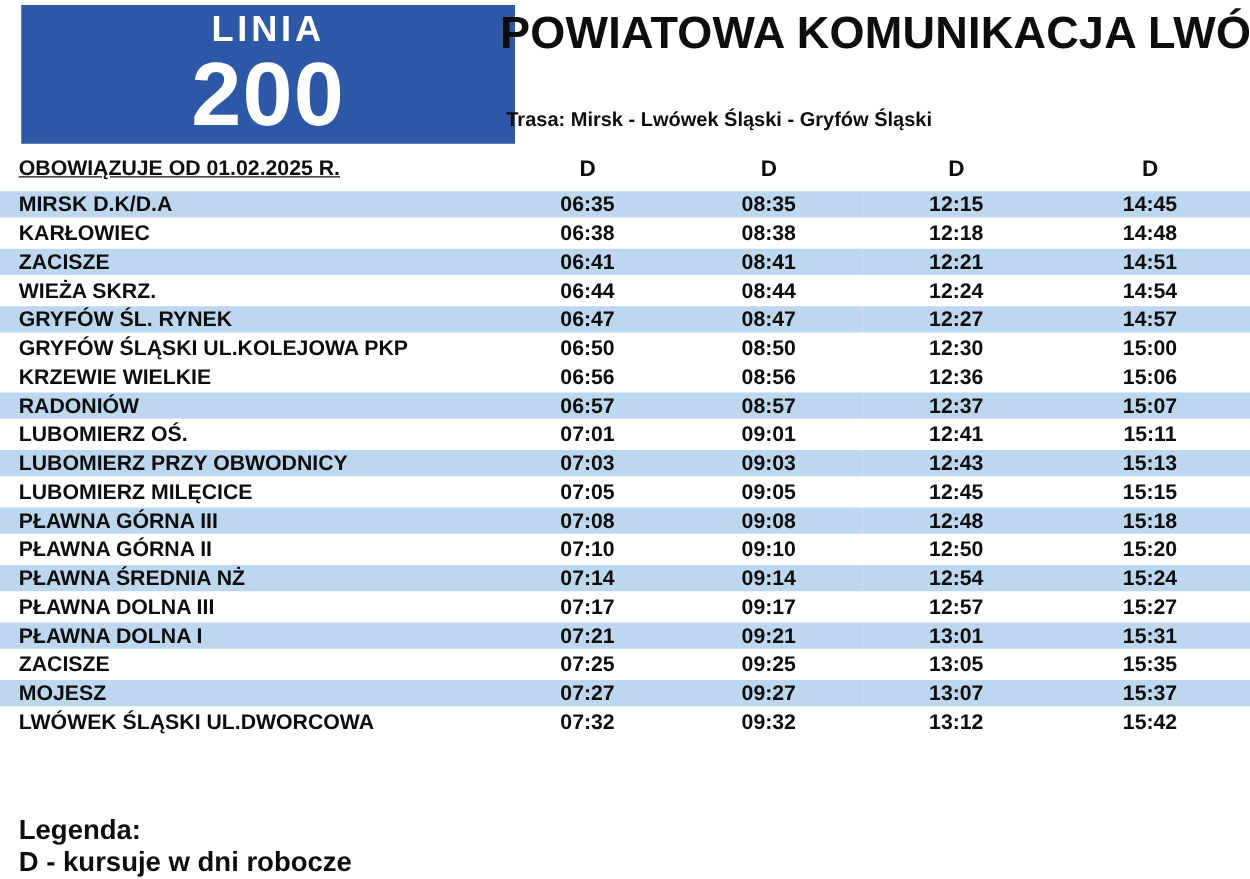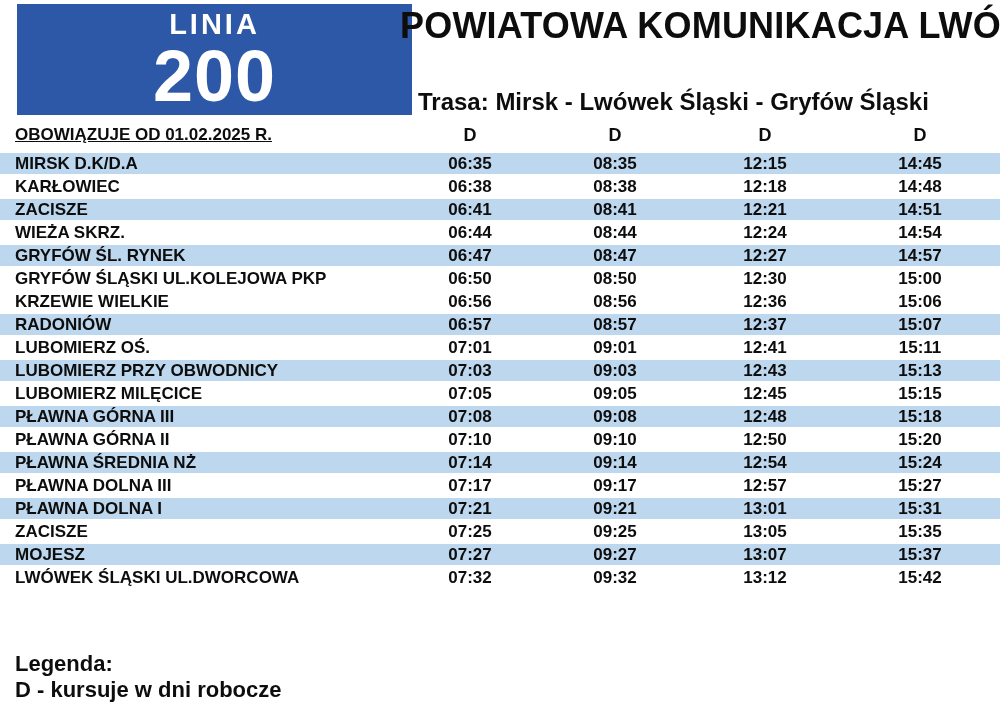--- a/index.html
+++ b/index.html
@@ -50,23 +50,22 @@
     width: 600px;
     text-align: right;
     font-size: 36px;
     letter-spacing: 0.2px;
     white-space: nowrap;
   }
   .route {
     position: absolute;
     left: 405px;
     top: 88px;
-    font-size: 24px;
+    font-size: 16px;
     white-space: nowrap;
-    margin-left: 13px;
   }
 
   
   table.tt {
     position: absolute;
     left: 0;
     top: 117px;
     width: 1000px;
     border-collapse: separate;
     border-spacing: 0 2px;

